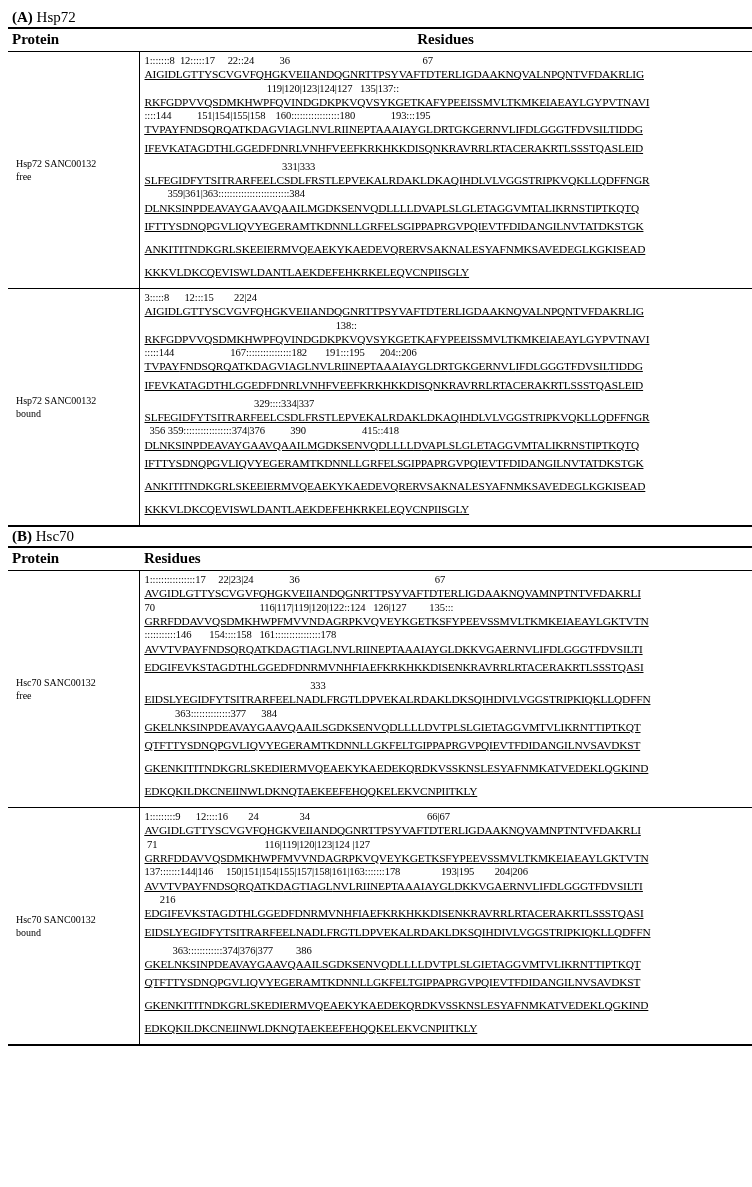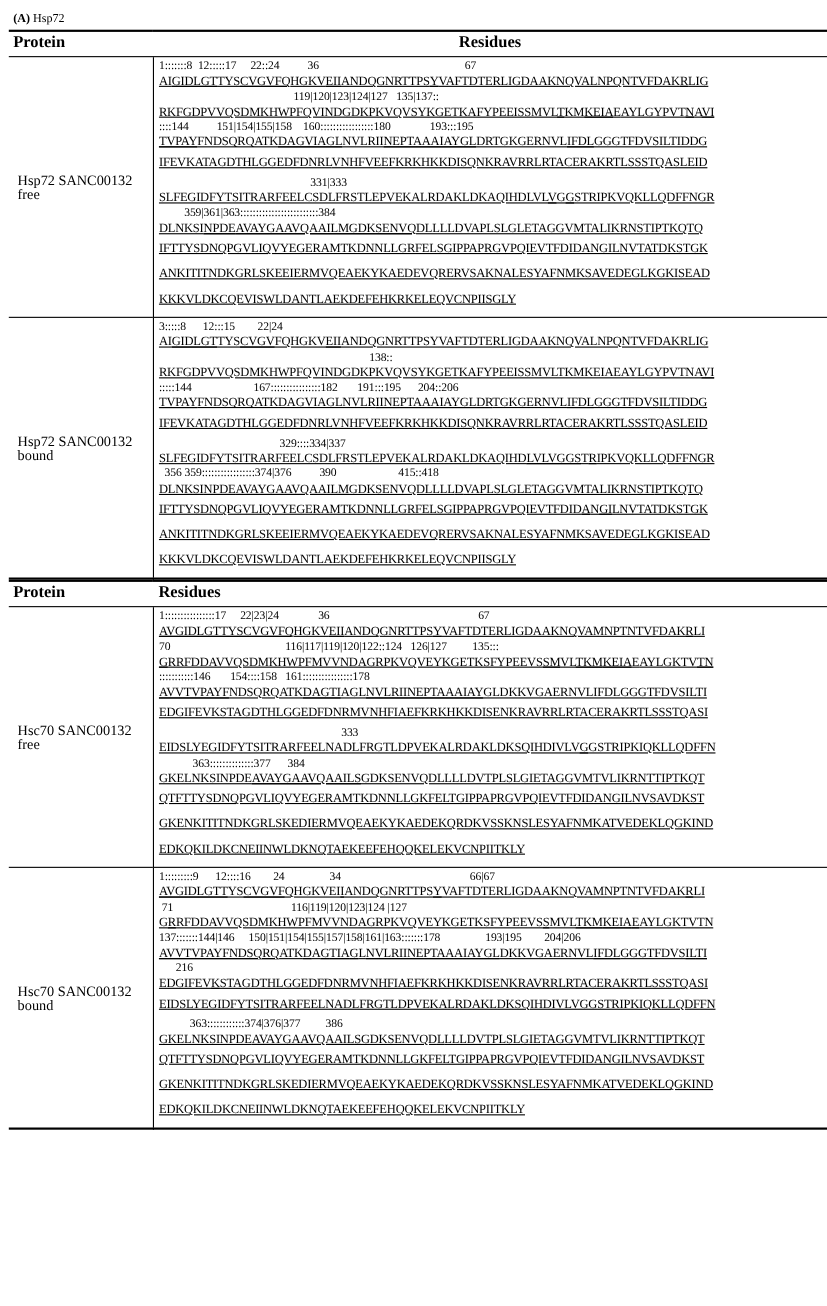--- a/index.html
+++ b/index.html
@@ -14,21 +14,21 @@
     -webkit-font-smoothing: none;
   }
   .page {
     width: 752px;
     box-sizing: border-box;
     padding: 8px 4px 6px 8px;
   }
 
   
   .section-caption {
-    font-size: 11px;
+    font-size: 15px;
     line-height: 14px;
     padding: 2px 0 3px 4px;
   }
   .section-caption .tag { font-weight: bold; }
 
   
   table.seqtable {
     width: 744px;
     border-collapse: collapse;
     table-layout: fixed;
@@ -44,21 +44,21 @@
     font-weight: bold;
     text-align: left;
     padding: 2px 0 3px 4px;
     border-top: 1.1px solid #000;
     border-bottom: 1.1px solid #000;
   }
   th.hdr.center { text-align: center; padding-left: 0; }
 
   td.protein {
     vertical-align: middle;
-    font-size: 13px;
+    font-size: 10px;
     line-height: 13.5px;
     padding: 4px 4px 4px 8px;
     border-right: 1.1px solid #000;
     white-space: pre-line;
   }
   td.residues {
     vertical-align: top;
     padding: 2px 2px 4px 5px;
     margin-top: 32px;
   }
@@ -112,20 +112,21 @@
             </td>
           </tr>
           <tr class="row-sep">
             <td class="protein"><div>Hsp72  SANC00132</div><div>bound</div></td>
             <td class="residues">
               <div class="seqblock"><div class="numline">3:::::8      12:::15        22|24</div><div class="seqline"><span>AI</span><span class="u">GIDLGT</span><span>TYS</span><span class="u">CVGV</span><span>FQHGKV</span><span class="u">EII</span><span>ANDQGNRTTPSYVAFTDTERLIGDAAKNQVALNPQNTVFDAKRLIG</span></div><div class="numline">                                                                           138::</div><div class="seqline"><span>RKFGDPVVQSDMKHWPFQVINDGDKPKVQVSYKGETKAFYPEEISSMVLTKMKEIAEAYLGYPVTNA</span><span class="u">VI</span></div><div class="numline">:::::144                      167::::::::::::::::182       191:::195      204::206</div><div class="seqline"><span class="u">TVPAY</span><span>FNDSQRQATKDAGVIAGLNVLR</span><span class="u">IINEPTAAAIAYGLDR</span><span>TGKGERNVL</span><span class="u">IFDL</span><span>GGGTFDVS</span><span class="u">IL</span><span>TIDDG</span></div><div class="seqline spaced"><span>IF</span><span class="u">E</span><span>VKATAGDTHLGGEDFDNRLVNHFVEEFKRKHKKDISQNKRAVRRLRTACERAKRTLSSSTQASLEID</span></div><div class="numline">                                           329::::334|337</div><div class="seqline"><span>SLFEGIDFYTSITRARFEELCSDLFRSTLEPVEKALRDAKLDKAQIHD</span><span class="u">LVLVGGS</span><span>T</span><span class="u">R</span><span>IPKVQKLLQDFFNGR</span></div><div class="numline">  356 359:::::::::::::::::374|376          390                      415::418</div><div class="seqline"><span>DLN</span><span class="u">KSI</span><span class="u">NPDE</span><span class="u">AVAYGAAVQAAIL</span><span class="u">M</span><span>GDKSENVQDLLLL</span><span class="u">D</span><span>VAPLSLGLETAGGVMTALIKRNSTI</span><span class="u">PTK</span><span>QTQ</span></div><div class="seqline spaced"><span>IFTTYSDNQPGVLIQVYEGERAMTKDNNLLGRFELSGIPPAPRGVPQIEVTFDID</span><span class="u">A</span><span>N</span><span class="u">GI</span><span>LNVTATDKSTGK</span></div><div class="seqline spaced"><span>ANKITITNDKGRLSKEEIERMVQEAEKYKAEDEVQRERVSAKNALESYAFNMKSAVEDEGLKGKISEAD</span></div><div class="seqline spaced"><span>KKKVLDKCQEVISWLDANTLAEKDEFEHKRKELEQVCNPIISGLY</span></div></div>
             </td>
           </tr>
         </tbody>
       </table>
+      <div class="section-caption"><span class="tag">(B)</span> <span>Hsc70</span></div>
       <table class="seqtable rule-top rule-bottom">
         <colgroup>
           <col class="c-protein">
           <col class="c-res">
         </colgroup>
         <thead>
           <tr>
             <th class="hdr">Protein</th>
             <th class="hdr" style="padding-left: 5px;">Residues</th>
           </tr>

